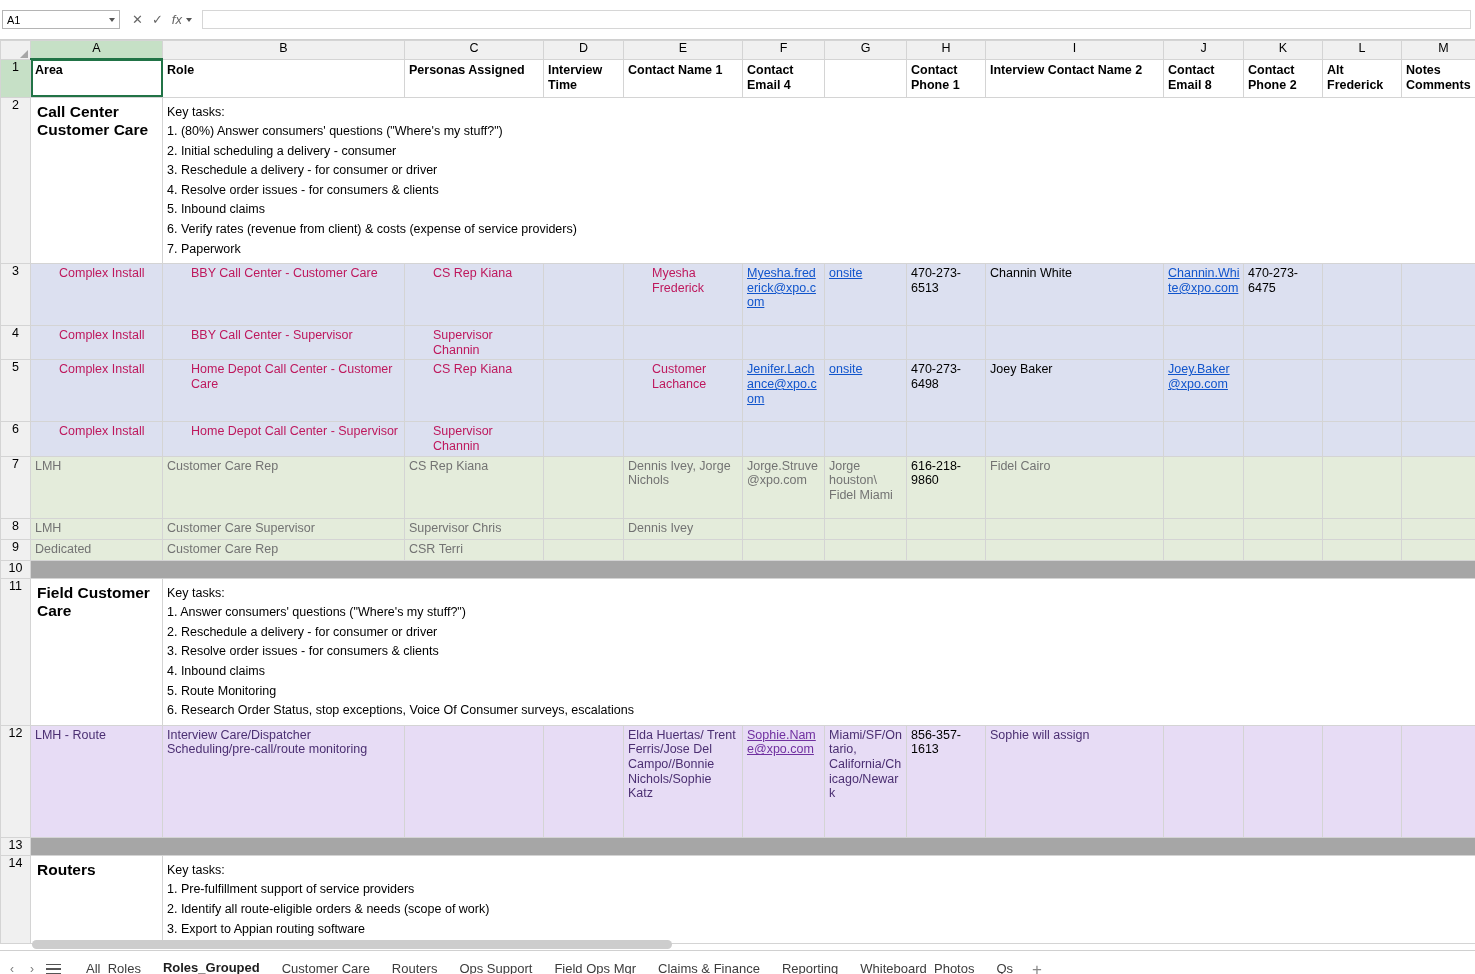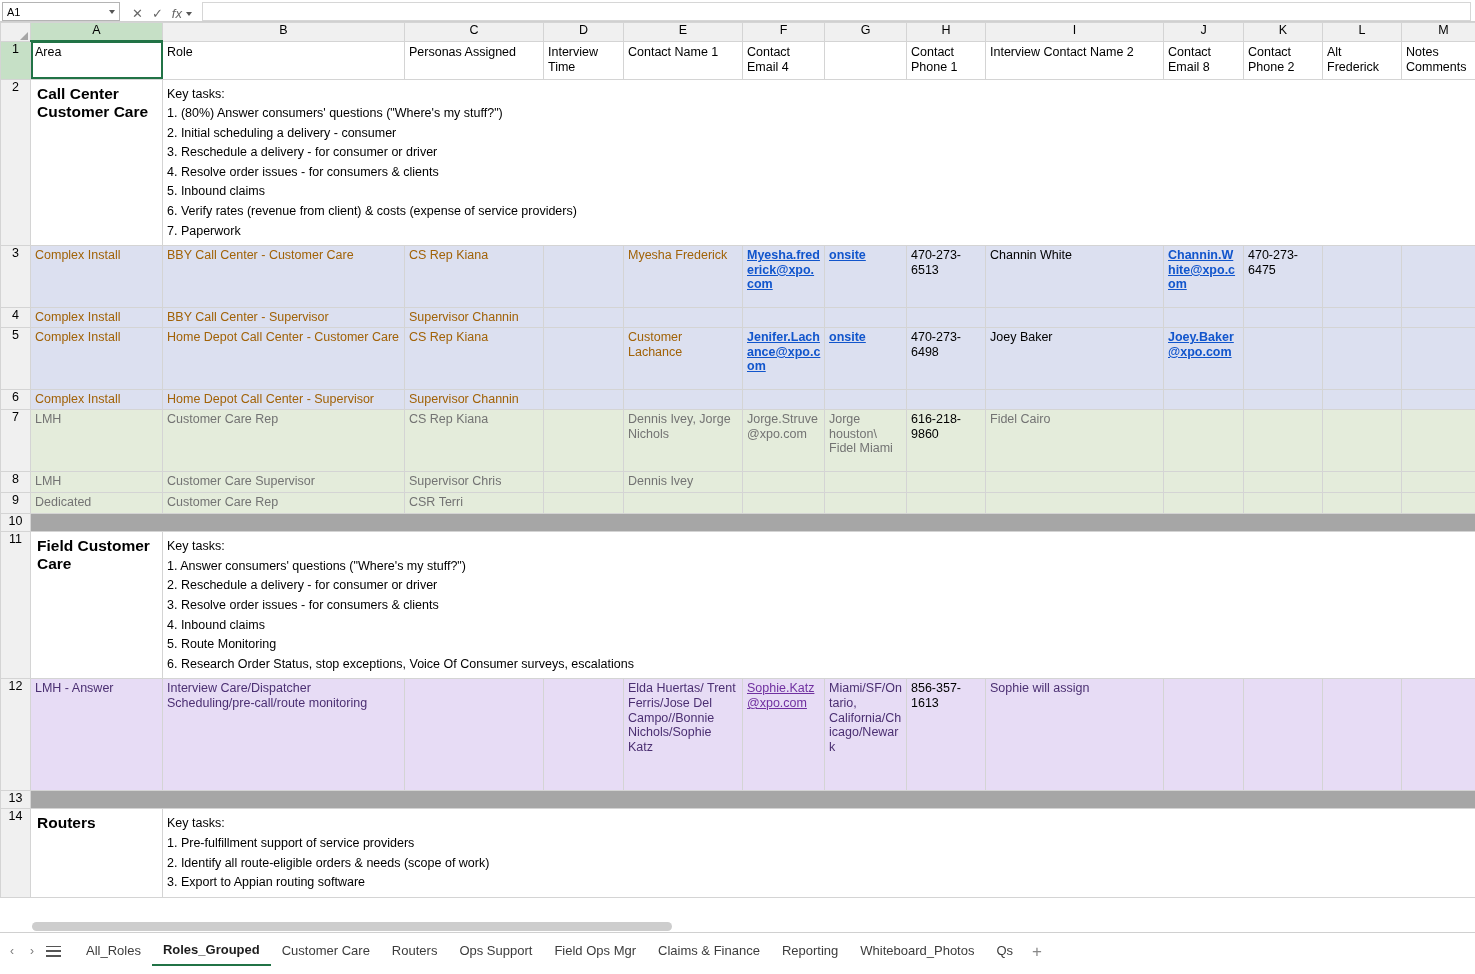--- a/index.html
+++ b/index.html
@@ -11,23 +11,23 @@
   body {
     width: 1475px;
     height: 974px;
     overflow: hidden;
     font-size: 12px;
     color: #000;
   }
 
   
   .formula-bar {
-    height: 22px;
+    height: 40px;
     display: flex;
-    align-items: flex-end;
+    align-items: center;
     border-bottom: 1px solid #d0d0d0;
     background: #ffffff;
     padding: 0 2px;
     box-sizing: border-box;
   }
   .name-box {
     width: 118px;
     height: 19px;
     border: 1px solid #b4b4b4;
     background: #fff;
@@ -138,30 +138,31 @@
     box-sizing: border-box;
   }
   
   .fill-blue   { background: #dce0f0; }
   .fill-green  { background: #e4ecdb; }
   .fill-purple { background: #e7dcf5; }
   .fill-gray   { background: #a6a6a6; }
   .fill-white  { background: #ffffff; }
 
   .txt-green { color: #737373; }
-  .txt-blue  { color: #a16207; }
+  .txt-blue  { color: #be185d; padding-left: 28px; }
   .txt-purple{ color: #4b2f72; }
   .txt-black { color: #000; }
 
-  .link { color: #1155cc; text-decoration: underline; font-weight: bold; }
+  .link { color: #1155cc; text-decoration: underline; }
   .link-purple { color: #7030a0; text-decoration: underline; }
   .hdr-cell {
     font-size: 12.5px;
     line-height: 15px;
     padding: 3px 4px;
+    font-weight: bold;
   }
   .bigtitle {
     font-size: 15.5px;
     font-weight: bold;
     padding: 5px 4px 2px 6px;
     line-height: 18px;
   }
   .keytasks { font-size: 12.5px; line-height: 19.6px; padding: 5px 4px 4px 4px;}
   .selected-cell {
     outline: 2px solid #217346;
@@ -665,36 +666,36 @@
 3. Resolve order issues - for consumers &amp; clients
 4. Inbound claims
 5. Route Monitoring
 6. Research Order Status, stop exceptions, Voice Of Consumer surveys, escalations</div>
           </td>
   </tr>
 
   <tr style="height:112px">
     <td class="rowhead">12</td>
     <td class="fill-purple">
-            <div class="cell txt-purple">LMH - Answer</div>
+            <div class="cell txt-purple">LMH - Route</div>
           </td>
     <td class="fill-purple">
             <div class="cell txt-purple">Interview Care/Dispatcher Scheduling/pre-call/route monitoring</div>
           </td>
     <td class="fill-purple">
             <div class="cell"></div>
           </td>
     <td class="fill-purple">
             <div class="cell"></div>
           </td>
     <td class="fill-purple">
             <div class="cell txt-purple">Elda Huertas/ Trent Ferris/Jose Del Campo//Bonnie Nichols/Sophie Katz</div>
           </td>
     <td class="fill-purple">
-            <div class="cell link-purple">Sophie.Katz@xpo.com</div>
+            <div class="cell link-purple">Sophie.Name@xpo.com</div>
           </td>
     <td class="fill-purple">
             <div class="cell txt-purple">Miami/SF/Ontario, California/Chicago/Newark</div>
           </td>
     <td class="fill-purple">
             <div class="cell txt-black">856-357-1613</div>
           </td>
     <td class="fill-purple">
             <div class="cell txt-purple">Sophie will assign</div>
           </td>

